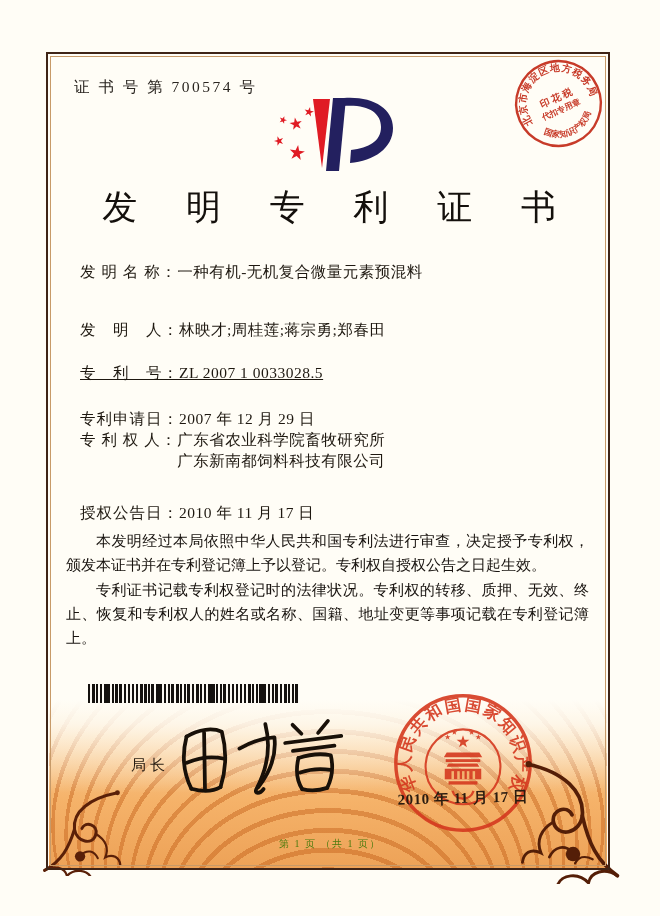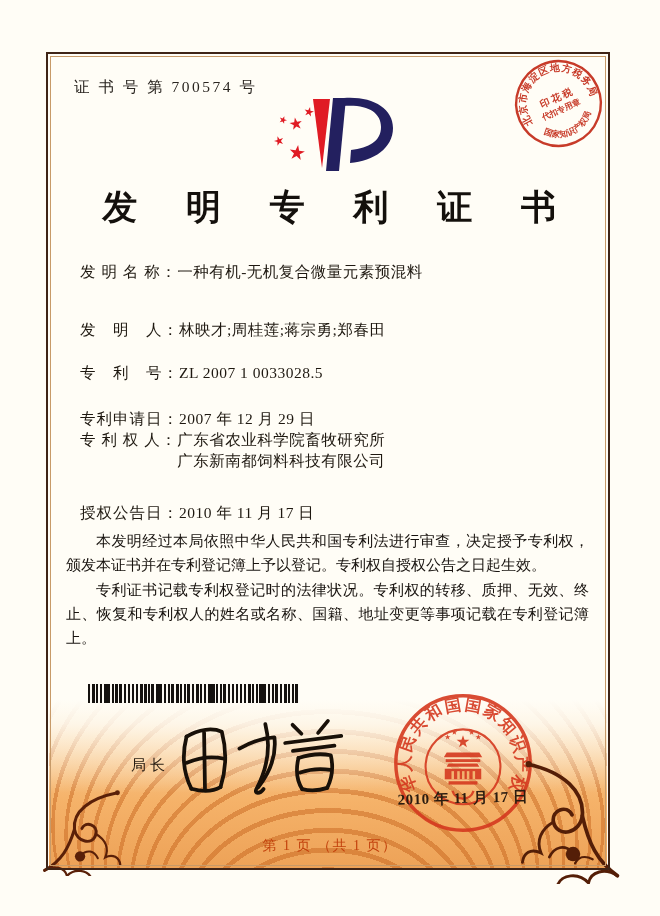--- a/index.html
+++ b/index.html
@@ -37,31 +37,31 @@
     position:absolute; left:74px; top:77px; z-index:10;
     font-size:15.5px; letter-spacing:2.5px; color:#2a2520;
   }
   .tax-stamp {
     position:absolute; left:512px; top:57px; width:93px; height:93px; z-index:40;
     transform:rotate(-24deg); opacity:.92;
   }
   .logo { position:absolute; left:272px; top:94px; width:125px; height:82px; z-index:10; }
   .title {
     position:absolute; left:46px; top:184px; width:572px; z-index:10;
-    text-align:center; font-size:35px; font-weight:bold; color:#14100c;
+    text-align:center; font-size:35px; font-weight:normal; color:#14100c;
     letter-spacing:20px; text-indent:14px;
   }
 
   
   .field-row { position:absolute; left:80px; width:470px; z-index:10; font-size:15.5px; }
   .f-label { white-space:pre; letter-spacing:1px; }
   .f-value { letter-spacing:0.5px; }
   #row-name  { top:262px; }
   #row-inv   { top:320px;font-family:Liberation Serif, serif; }
-  #row-patno { top:363px; }
+  #row-patno { top:363px;text-decoration:underline; }
   #row-appdate { top:409px; }
   #row-owner { top:430px; }
   #row-pubdate { top:503px; }
   .owner-values { display:inline-block; vertical-align:top; }
 
   
   .body-text {
     position:absolute; left:66px; top:529px; width:523px; z-index:10;
     font-size:15px; line-height:24.3px; text-align:justify; color:#17120e;
   }
@@ -89,21 +89,21 @@
   .seal { position:absolute; left:391px; top:691px; width:144px; height:144px; z-index:11; opacity:.9; }
   .seal-date {
     position:absolute; left:386px; top:789px; width:154px; z-index:13;
     text-align:center; font-size:15px; font-weight:600; color:#2b1c10;
     letter-spacing:0.5px; transform:rotate(-1.5deg);
   }
 
   
   .page-info {
     position:absolute; left:0; right:0; top:837px; z-index:12;
-    text-align:center; font-size:14px; letter-spacing:1.5px; color:#c2410c;
+    text-align:center; font-size:10px; letter-spacing:1.5px; color:#4d7c0f;
   }
 
   
   .ornament { position:absolute; z-index:25; }
   .ornament.bl { left:38px; top:790px; width:86px; height:86px; }
   .ornament.br { left:520px; top:758px; width:104px; height:126px; transform:scaleX(-1); }
 </style>
 </head>
 <body>
 

